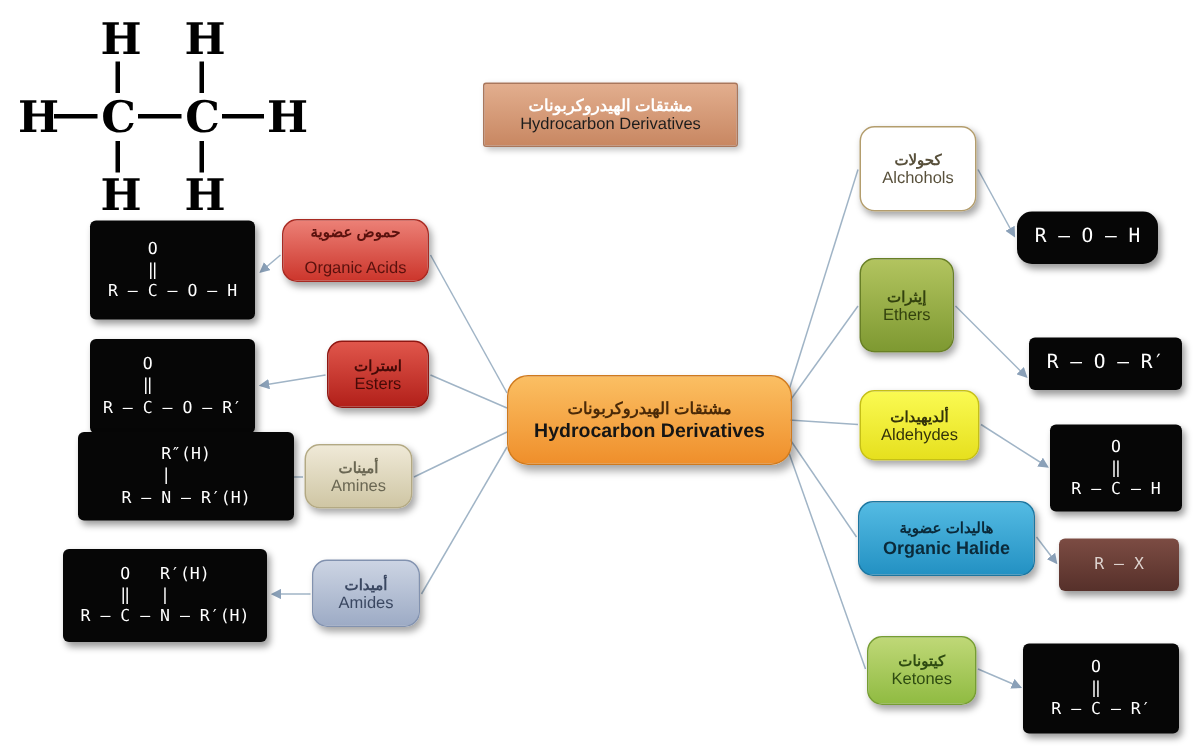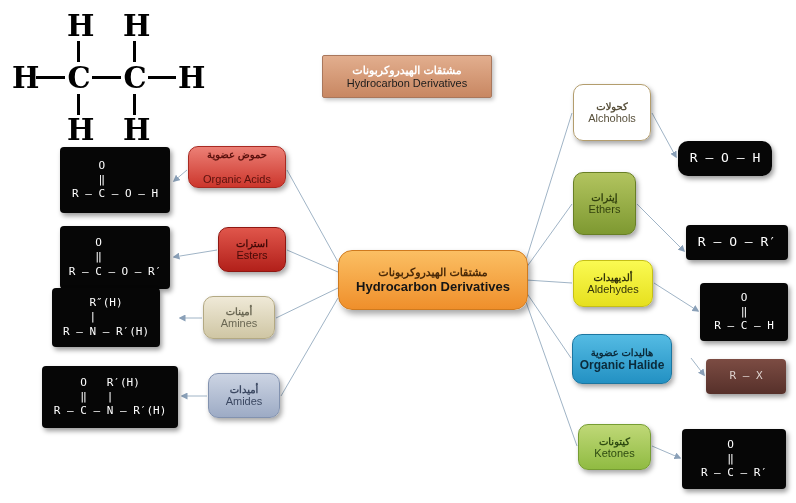--- a/index.html
+++ b/index.html
@@ -46,35 +46,35 @@
   .n-amines{left:203px;top:296px;width:72px;height:43px;
             background:linear-gradient(180deg,#efe9d7,#cfc6a4);border:1px solid #b3a983;color:#6a6753;}
   .n-amides{left:208px;top:373px;width:72px;height:45px;
             background:linear-gradient(180deg,#ccd4e3,#9dabc5);border:1px solid #8292af;color:#3a4761;}
   .n-alcohols{left:573px;top:84px;width:78px;height:57px;
               background:linear-gradient(180deg,#eadcbd,#ccb482;);border:1px solid #b39d6d;color:#58503b;}
   .n-ethers{left:573px;top:172px;width:63px;height:63px;
             background:linear-gradient(180deg,#b2c45f,#7e9931);border:1px solid #687f26;color:#33420e;}
   .n-aldehydes{left:573px;top:260px;width:80px;height:47px;
                background:linear-gradient(180deg,#fafa52,#e6e01e);border:1px solid #c5bf17;color:#33330a;}
-  .n-halide{left:572px;top:334px;width:100px;height:50px;
+  .n-halide{left:572px;top:334px;width:118px;height:50px;
             background:linear-gradient(180deg,#54bbe3,#2391c3);border:1px solid #1c76a0;color:#0b2a3a;}
   .n-halide .en{font-weight:bold;font-size:12px;}
   .n-ketones{left:578px;top:424px;width:73px;height:46px;
              background:linear-gradient(180deg,#bfd877,#90bb42);border:1px solid #769d33;color:#2e4b11;}
 
   
   .fbox{position:absolute;background:#060606;color:#ffffff;border-radius:4px;
         display:flex;align-items:center;justify-content:center;box-sizing:border-box;
         box-shadow:2px 3px 5px rgba(0,0,0,0.4);}
   .fx{font-family:"DejaVu Sans Mono", monospace;white-space:pre;font-size:11px;line-height:1.3;}
   .fx-lg{font-size:13px;}
   .f-acid{left:60px;top:147px;width:110px;height:66px;}
   .f-ester{left:60px;top:226px;width:110px;height:63px;}
-  .f-amine{left:52px;top:288px;width:108px;height:59px;}
+  .f-amine{left:52px;top:288px;width:144px;height:59px;}
   .f-amide{left:42px;top:366px;width:136px;height:62px;}
   .f-alcohol{left:678px;top:141px;width:94px;height:35px;border-radius:10px;}
   .f-ether{left:686px;top:225px;width:102px;height:35px;}
   .f-aldehyde{left:700px;top:283px;width:88px;height:58px;}
   .f-halide{left:706px;top:359px;width:80px;height:35px;
             background:linear-gradient(180deg,#7c4c43,#56302a);color:#ddd2ce;}
   .f-ketone{left:682px;top:429px;width:104px;height:60px;}
 </style>
 </head>
 <body>

